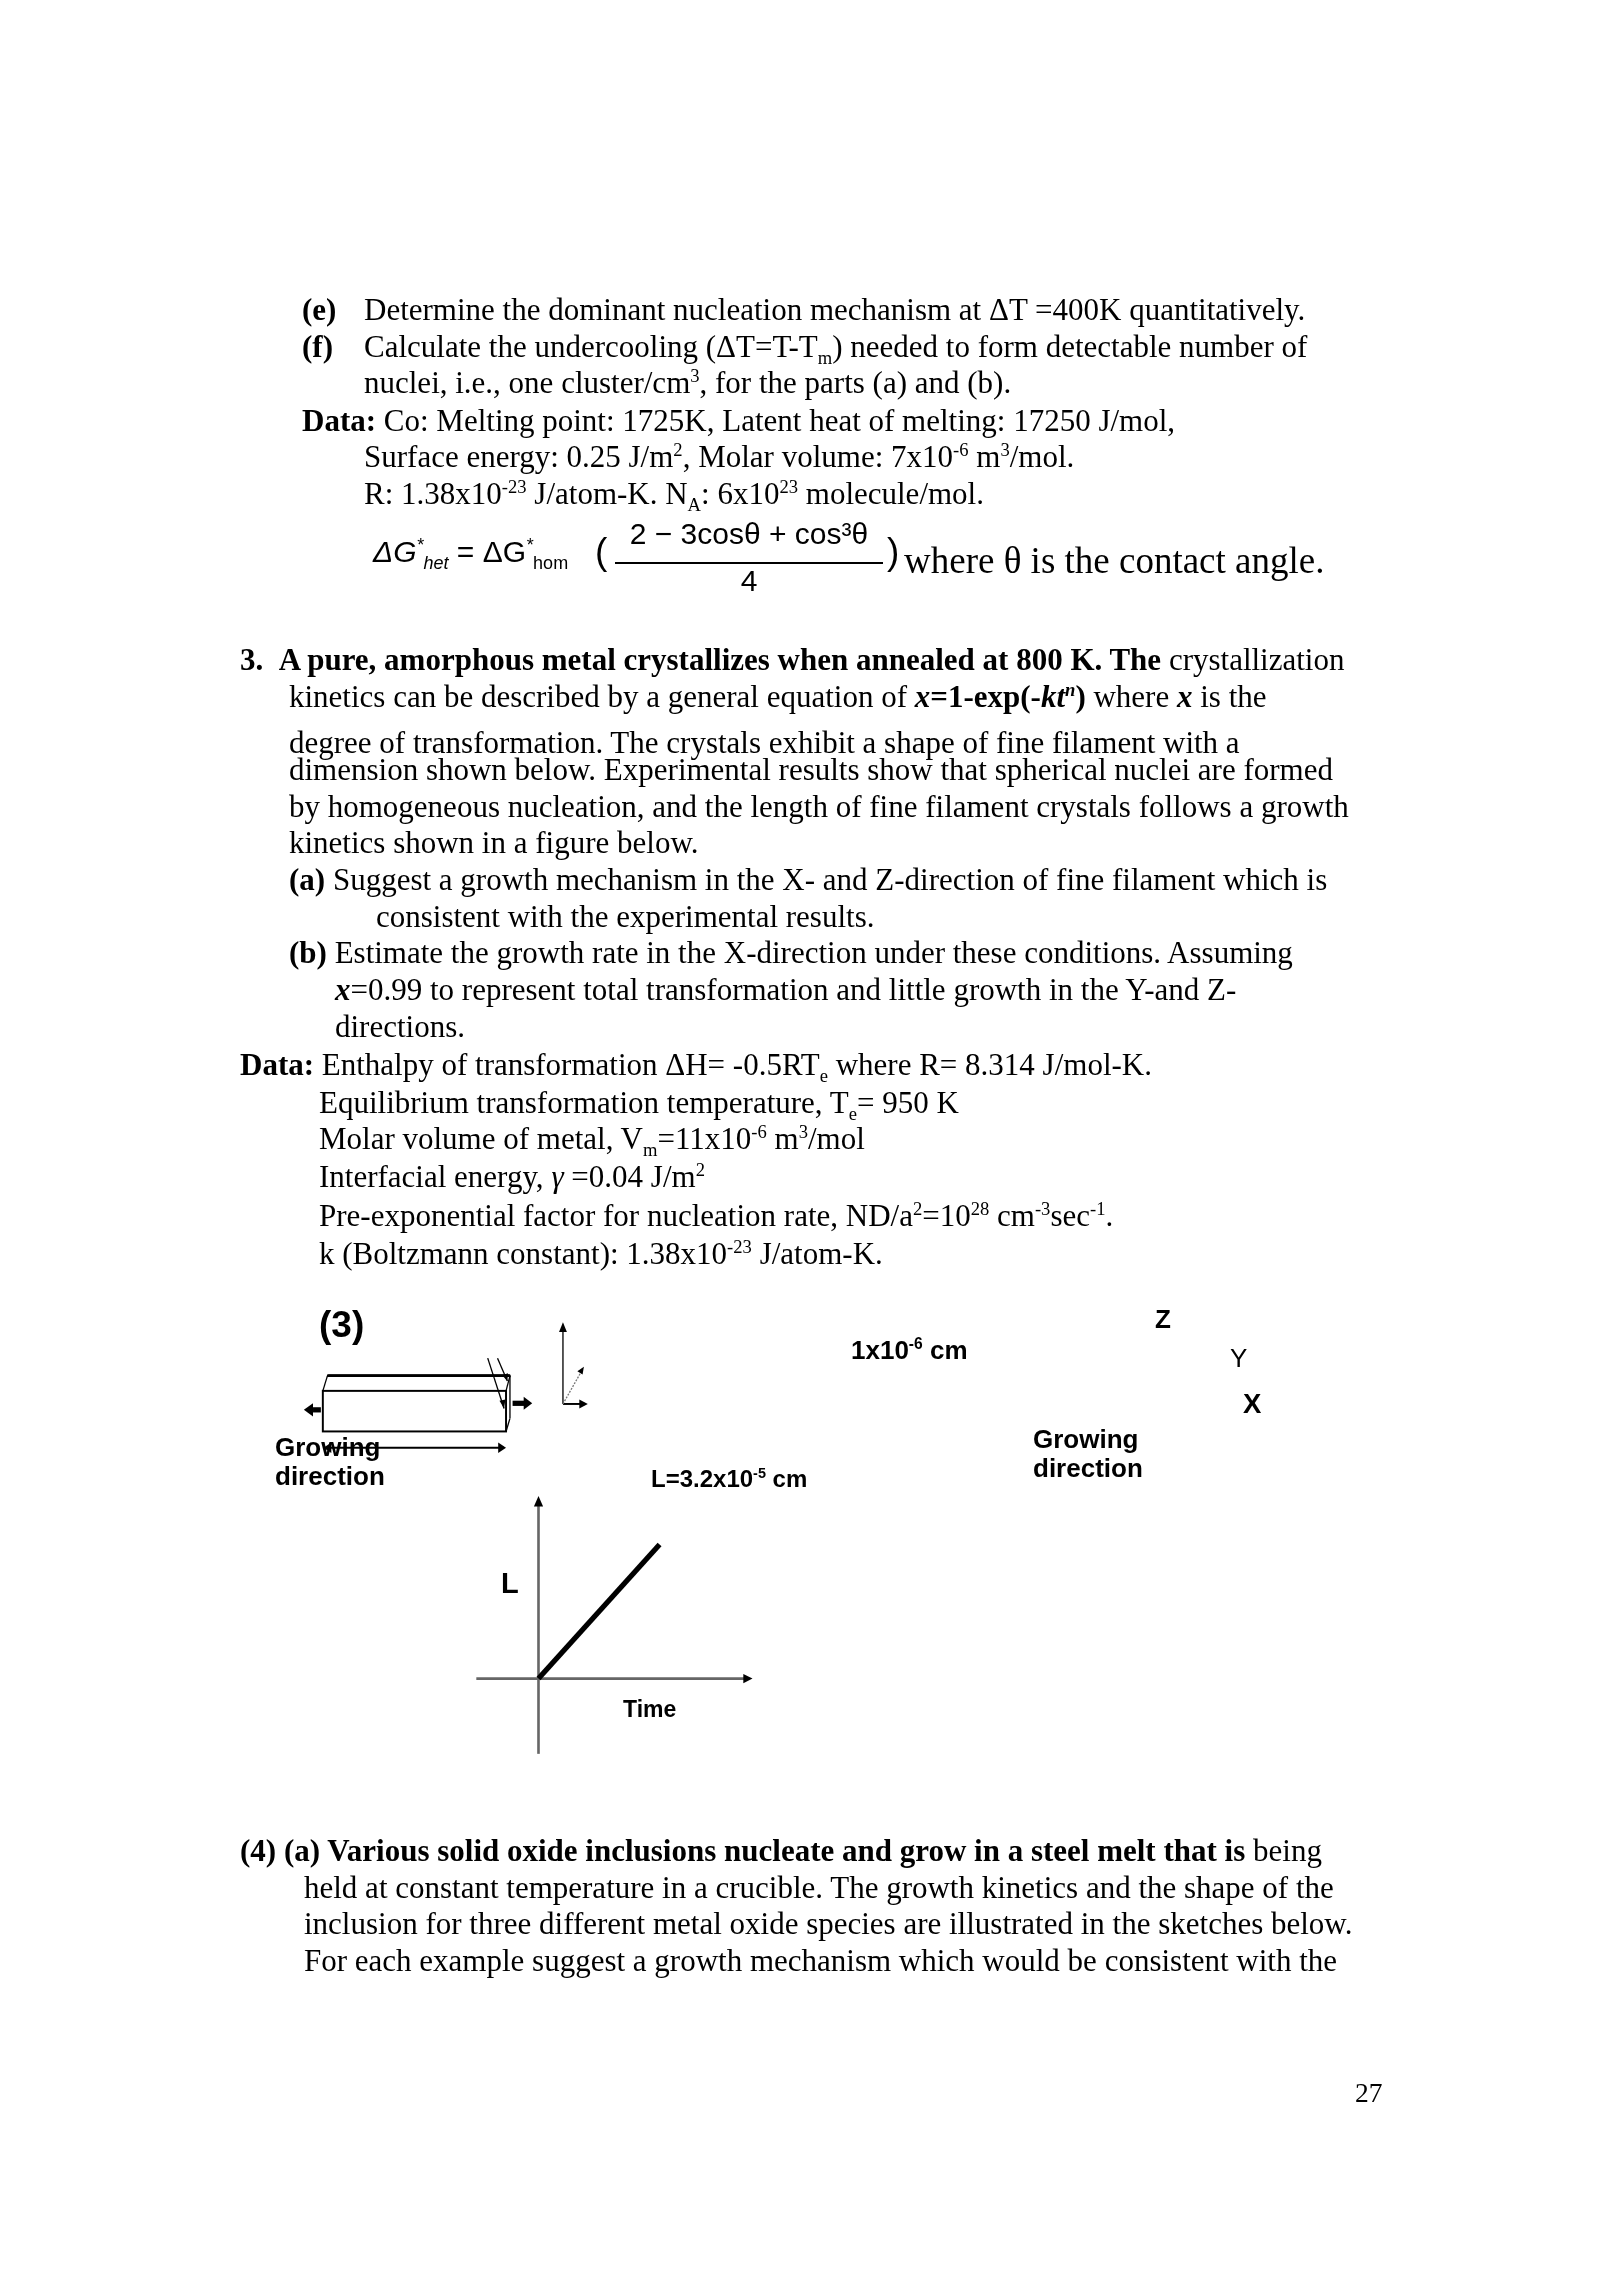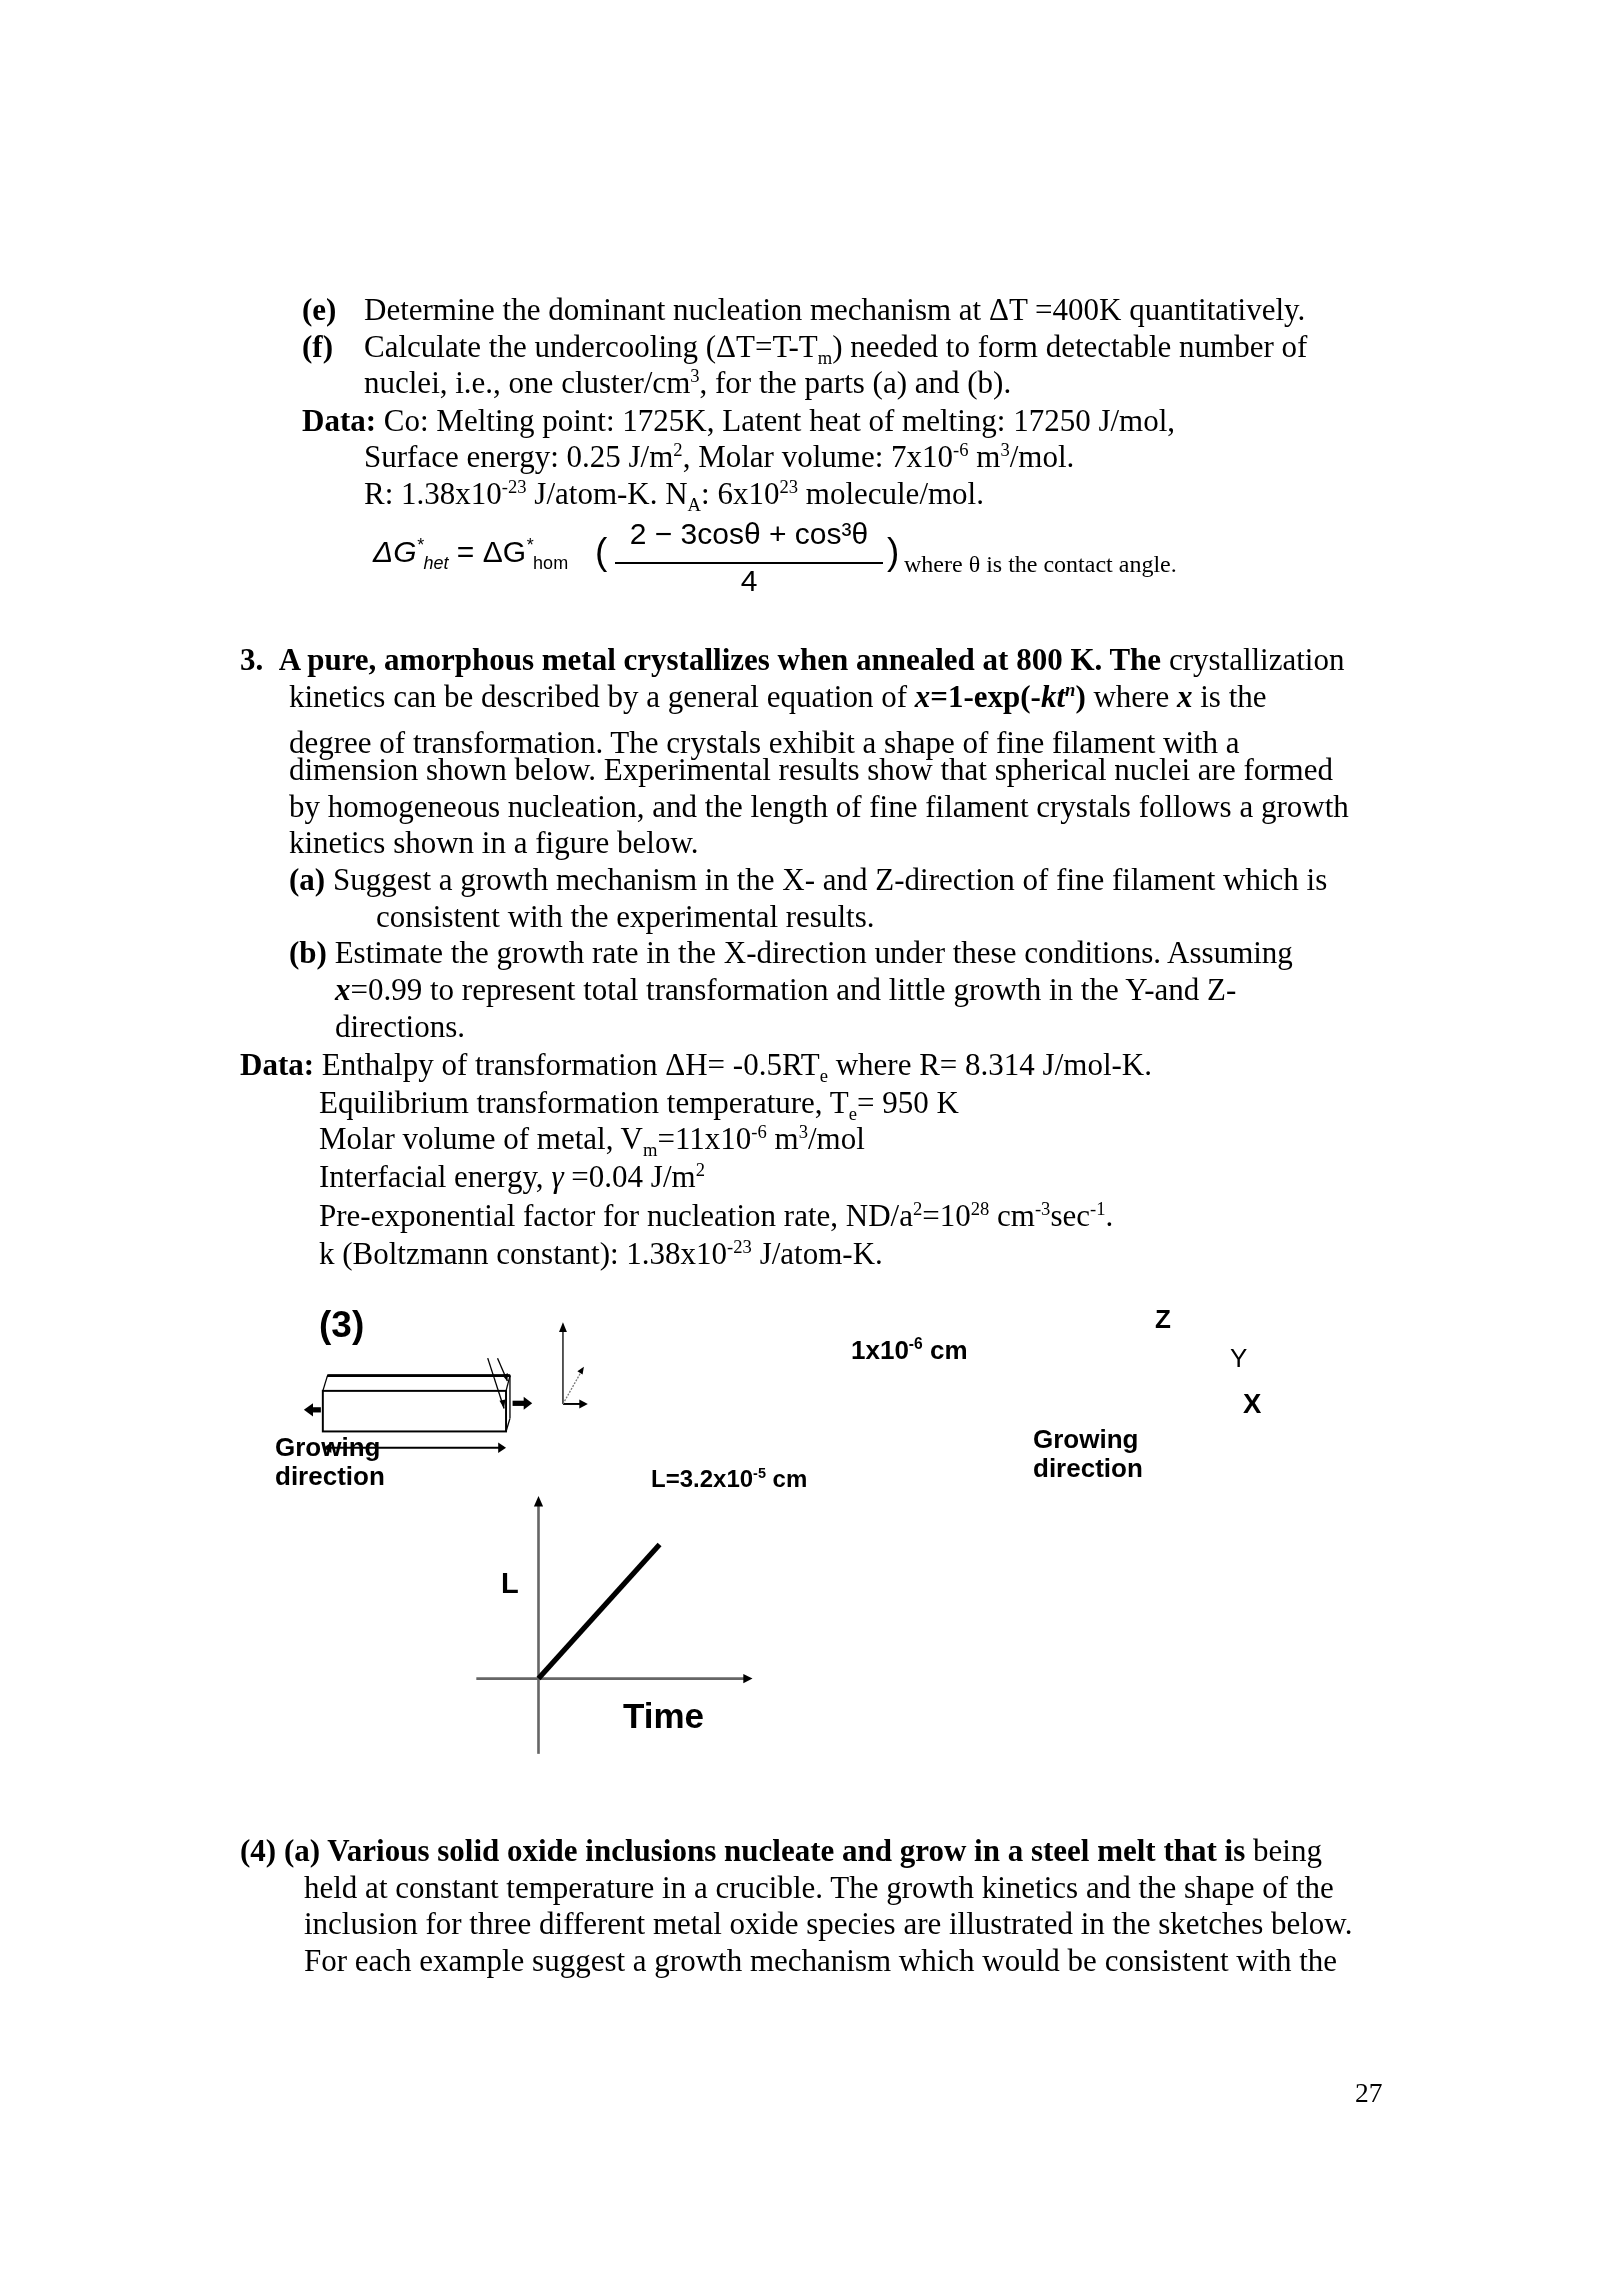--- a/index.html
+++ b/index.html
@@ -32,21 +32,21 @@
 <div class="eq">
   <div style="position:absolute;top:18.3px;left:0;white-space:nowrap;font-style:italic;">
     <span>ΔG</span><sup>*</sup><sub>het</sub><span style="font-style:normal;"> = ΔG</span><sup>*</sup><sub style="font-style:normal;">hom</sub>
   </div>
   <div style="position:absolute;top:14.4px;left:222px;font-size:37px;">(</div>
   <div class="frac">
     <div class="num">2 − 3cosθ + cos³θ</div>
     <div class="den">4</div>
   </div>
   <div style="position:absolute;top:14.4px;left:514px;font-size:37px;">)</div>
-  <div style="position:absolute;top:34px;left:531px;white-space:nowrap;font-family:'Liberation Serif',serif;font-size:24px;">where θ is the contact angle.</div>
+  <div style="position:absolute;top:22px;left:531px;white-space:nowrap;font-family:'Liberation Serif',serif;font-size:37px;">where θ is the contact angle.</div>
 </div>
 
 <div class="t" style="top:641px;left:240px;"><b>3.</b>&nbsp;&nbsp;<b>A pure, amorphous metal crystallizes when annealed at 800 K. The</b><span> crystallization</span></div>
 <div class="t" style="top:678px;left:289px;"><span>kinetics can be described by a general equation of </span><b><i>x</i><span>=1-exp(-</span><i>kt</i><sup><i>n</i></sup><span>)</span></b><span> where </span><b><i>x</i></b><span> is the</span></div>
 <div class="t" style="top:715px;left:289px;margin-top:9px;">degree of transformation. The crystals exhibit a shape of fine filament with a</div>
 <div class="t" style="top:751px;left:289px;">dimension shown below. Experimental results show that spherical nuclei are formed</div>
 <div class="t" style="top:788px;left:289px;">by homogeneous nucleation, and the length of fine filament crystals follows a growth</div>
 <div class="t" style="top:824px;left:289px;">kinetics shown in a figure below.</div>
 <div class="t" style="top:861px;left:289px;"><b>(a)</b><span> Suggest a growth mechanism in the X- and Z-direction of fine filament which is</span></div>
 <div class="t" style="top:898px;left:335px;margin-left:41px;">consistent with the experimental results.</div>
@@ -126,21 +126,21 @@
 
 <div style="position:absolute;left:458px;top:1492px;width:589px;height:275px;">
   <svg width="589" height="275" style="position:absolute;left:0;top:0;" viewBox="0 0 900 420">
     <line x1="123" y1="400" x2="123" y2="15" stroke="#666" stroke-width="4"></line>
     <polygon points="123,6 116,22 130,22" fill="#000"></polygon>
     <line x1="28" y1="285" x2="440" y2="285" stroke="#666" stroke-width="4"></line>
     <polygon points="450,285 436,278 436,292" fill="#000"></polygon>
     <line x1="123" y1="285" x2="308" y2="80" stroke="#000" stroke-width="8"></line>
   </svg>
   <div class="fig-text" style="left:43px;top:75px;font-size:29px;">L</div>
-  <div class="fig-text" style="left:165px;top:204px;font-size:35px;">Time</div>
+  <div class="fig-text" style="left:165px;top:204px;font-size:23px;">Time</div>
 </div>
 
 <div class="t" style="top:1832px;left:240px;"><b>(4) (a) Various solid oxide inclusions nucleate and grow in a steel melt that is</b><span> being</span></div>
 <div class="t" style="top:1869px;left:304px;">held at constant temperature in a crucible. The growth kinetics and the shape of the</div>
 <div class="t" style="top:1905px;left:304px;">inclusion for three different metal oxide species are illustrated in the sketches below.</div>
 <div class="t" style="top:1942px;left:304px;">For each example suggest a growth mechanism which would be consistent with the</div>
 
 <div class="t" style="top:2074px;left:1355px;font-size:27.5px;">27</div>
 
 

